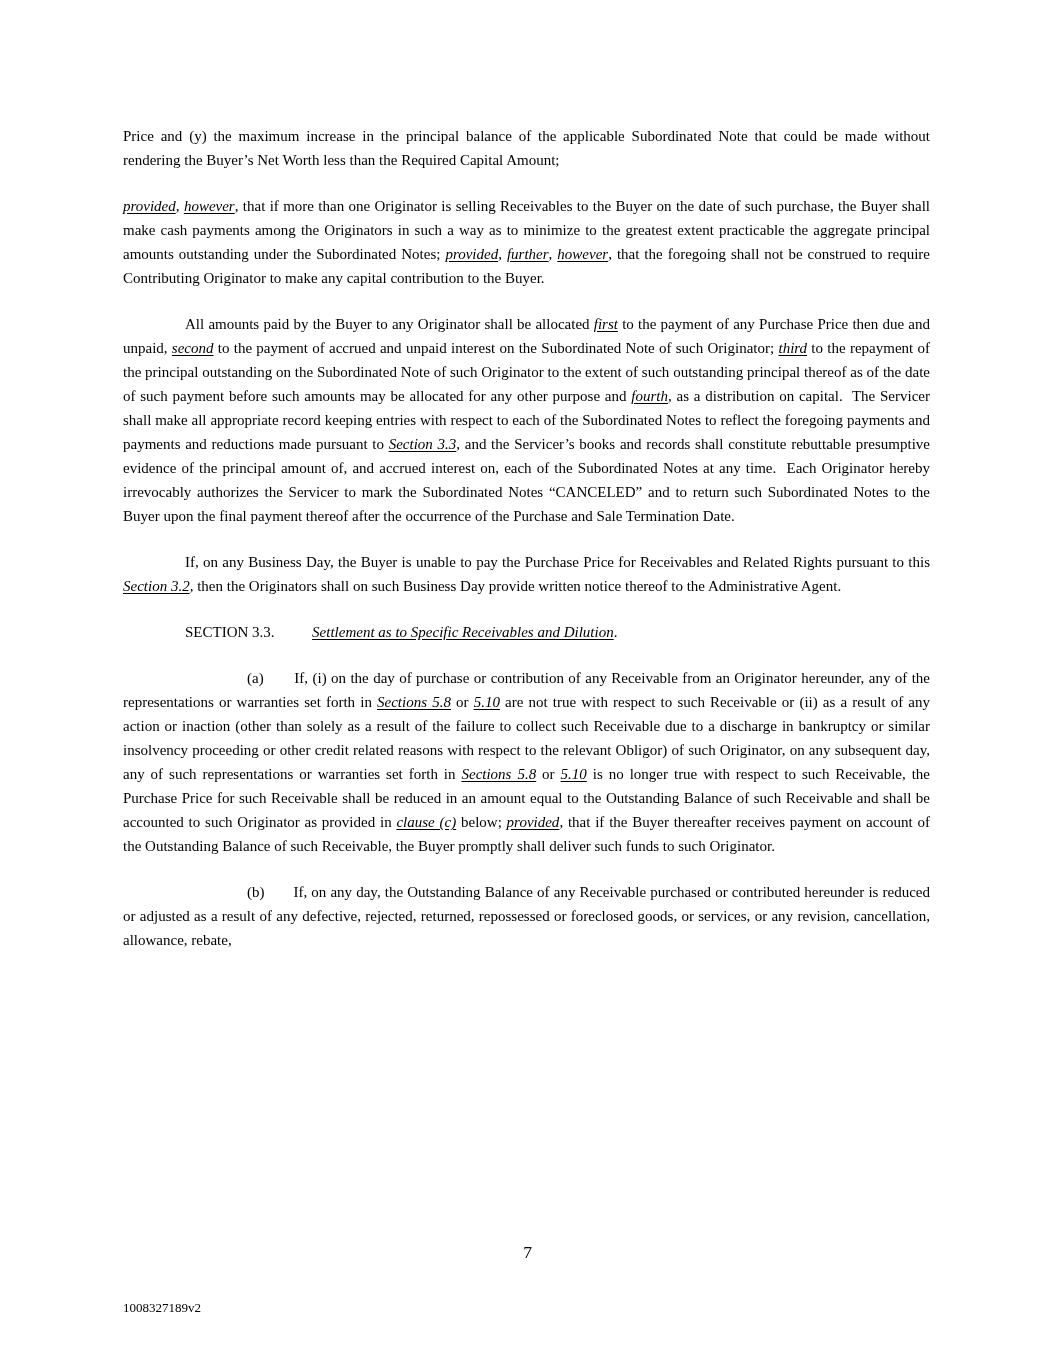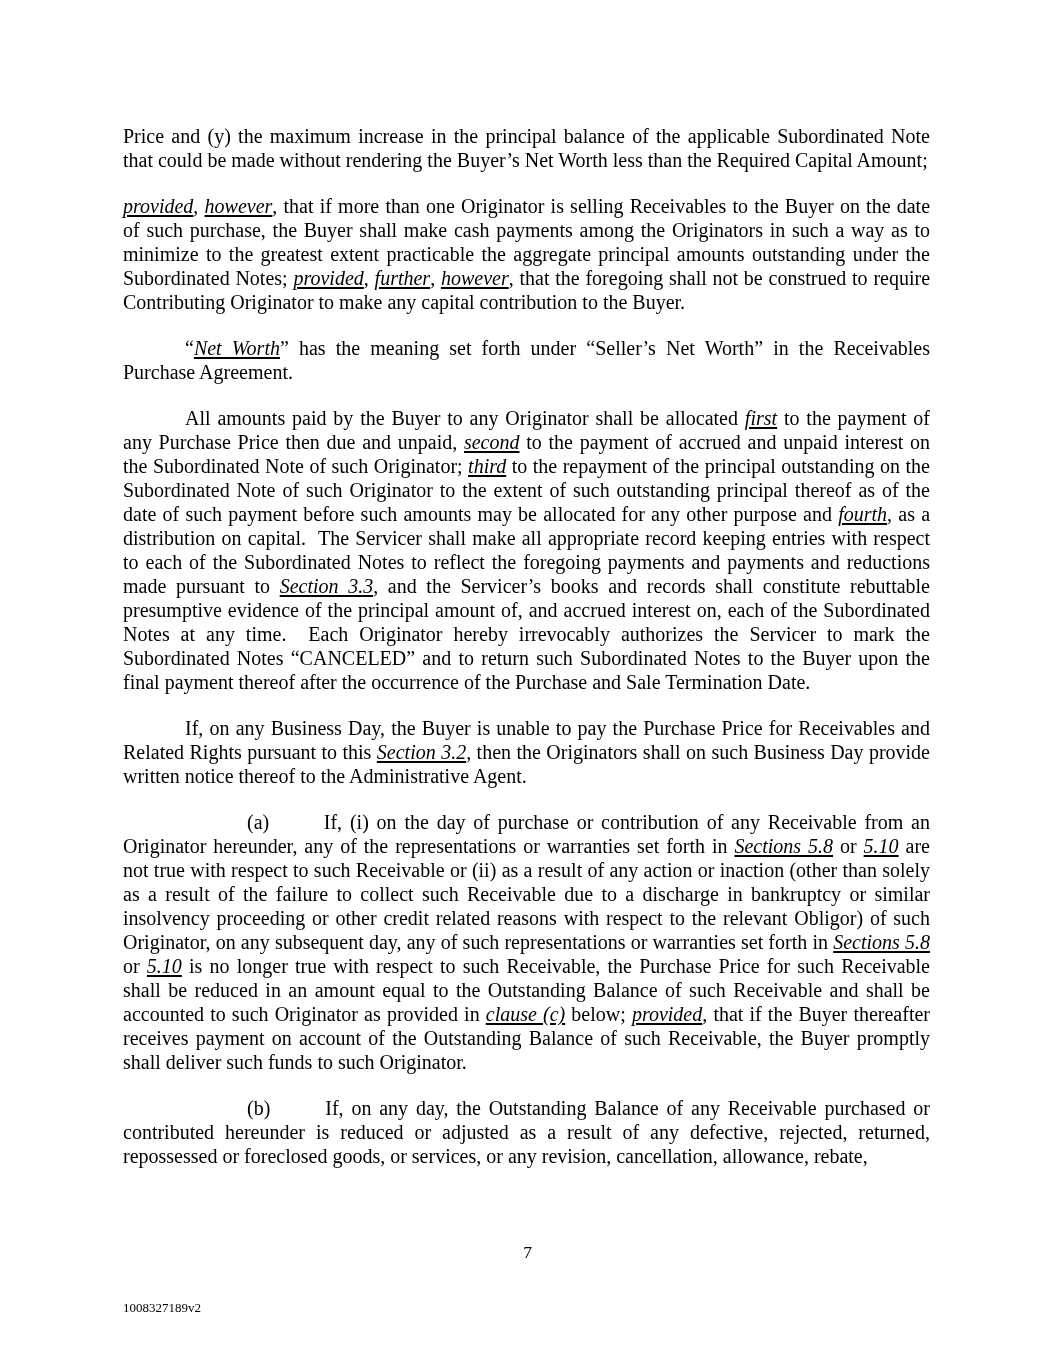--- a/index.html
+++ b/index.html
@@ -14,21 +14,21 @@
     background: #ffffff;
     color: #000000;
     font-family: "Liberation Serif", serif;
     overflow: hidden;
   }
   .content {
     position: absolute;
     left: 123px;
     top: 124px;
     width: 807px;
-    font-size: 20px;
+    font-size: 15px;
     line-height: 24px;
     text-align: justify;
   }
   .content p {
     margin: 0 0 22px 0;
   }
   .flush   { text-indent: 0; }
   .indent  { text-indent: 62px; }
   .clause  { text-indent: 124px; }
   .u {
@@ -53,21 +53,21 @@
     font-family: Liberation Serif, serif;
   }
 </style>
 </head>
 <body>
 
 <div class="page">
   <div class="content">
       <p class="flush"><span>Price and (y) the maximum increase in the principal balance of the applicable Subordinated Note that could be made without rendering the Buyer’s Net Worth less than the Required Capital Amount;</span></p>
       <p class="flush"><span class="u">provided</span><span>, </span><span class="u">however</span><span>, that if more than one Originator is selling Receivables to the Buyer on the date of such purchase, the Buyer shall make cash payments among the Originators in such a way as to minimize to the greatest extent practicable the aggregate principal amounts outstanding under the Subordinated Notes; </span><span class="u">provided</span><span>, </span><span class="u">further</span><span>, </span><span class="u">however</span><span>, that the foregoing shall not be construed to require Contributing Originator to make any capital contribution to the Buyer.</span></p>
-      <p class="indent"><span>“</span><span class="u">Net Worth</span><span>” has the meaning set forth under “Seller’s Net Worth” in the Receivables Purchase Agreement.</span></p>
       <p class="indent"><span>All amounts paid by the Buyer to any Originator shall be allocated </span><span class="u">first</span><span> to the payment of any Purchase Price then due and unpaid, </span><span class="u">second</span><span> to the payment of accrued and unpaid interest on the Subordinated Note of such Originator; </span><span class="u">third</span><span> to the repayment of the principal outstanding on the Subordinated Note of such Originator to the extent of such outstanding principal thereof as of the date of such payment before such amounts may be allocated for any other purpose and </span><span class="u">fourth</span><span>, as a distribution on capital.&nbsp; The Servicer shall make all appropriate record keeping entries with respect to each of the Subordinated Notes to reflect the foregoing payments and payments and reductions made pursuant to </span><span class="u">Section 3.3</span><span>, and the Servicer’s books and records shall constitute rebuttable presumptive evidence of the principal amount of, and accrued interest on, each of the Subordinated Notes at any time.&nbsp; Each Originator hereby irrevocably authorizes the Servicer to mark the Subordinated Notes “CANCELED” and to return such Subordinated Notes to the Buyer upon the final payment thereof after the occurrence of the Purchase and Sale Termination Date.</span></p>
       <p class="indent"><span>If, on any Business Day, the Buyer is unable to pay the Purchase Price for Receivables and Related Rights pursuant to this </span><span class="u">Section 3.2</span><span>, then the Originators shall on such Business Day provide written notice thereof to the Administrative Agent.</span></p>
+      <p class="indent"><span>SECTION 3.3.&nbsp;&nbsp;&nbsp;&nbsp;&nbsp;&nbsp;&nbsp;&nbsp;&nbsp;&nbsp;</span><span class="u">Settlement as to Specific Receivables and Dilution</span><span>.</span></p>
       <p class="clause"><span>(a)&nbsp;&nbsp;&nbsp;&nbsp;&nbsp;&nbsp;&nbsp;If, (i) on the day of purchase or contribution of any Receivable from an Originator hereunder, any of the representations or warranties set forth in </span><span class="u">Sections 5.8</span><span> or </span><span class="u">5.10</span><span> are not true with respect to such Receivable or (ii) as a result of any action or inaction (other than solely as a result of the failure to collect such Receivable due to a discharge in bankruptcy or similar insolvency proceeding or other credit related reasons with respect to the relevant Obligor) of such Originator, on any subsequent day, any of such representations or warranties set forth in </span><span class="u">Sections 5.8</span><span> or </span><span class="u">5.10</span><span> is no longer true with respect to such Receivable, the Purchase Price for such Receivable shall be reduced in an amount equal to the Outstanding Balance of such Receivable and shall be accounted to such Originator as provided in </span><span class="u">clause (c)</span><span> below; </span><span class="u">provided</span><span>, that if the Buyer thereafter receives payment on account of the Outstanding Balance of such Receivable, the Buyer promptly shall deliver such funds to such Originator.</span></p>
       <p class="clause"><span>(b)&nbsp;&nbsp;&nbsp;&nbsp;&nbsp;&nbsp;&nbsp;If, on any day, the Outstanding Balance of any Receivable purchased or contributed hereunder is reduced or adjusted as a result of any defective, rejected, returned, repossessed or foreclosed goods, or services, or any revision, cancellation, allowance, rebate,</span></p>
     </div>
   <div class="page-number">7</div>
   <div class="doc-id">1008327189v2</div>
 </div>
 
 </body></html>

